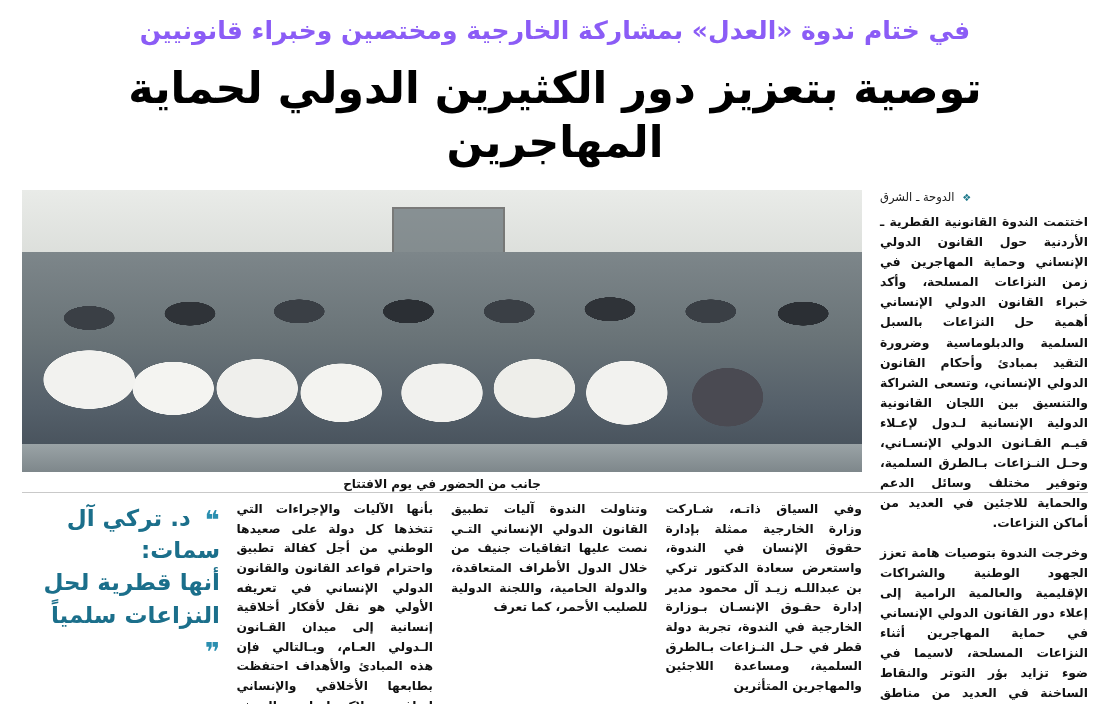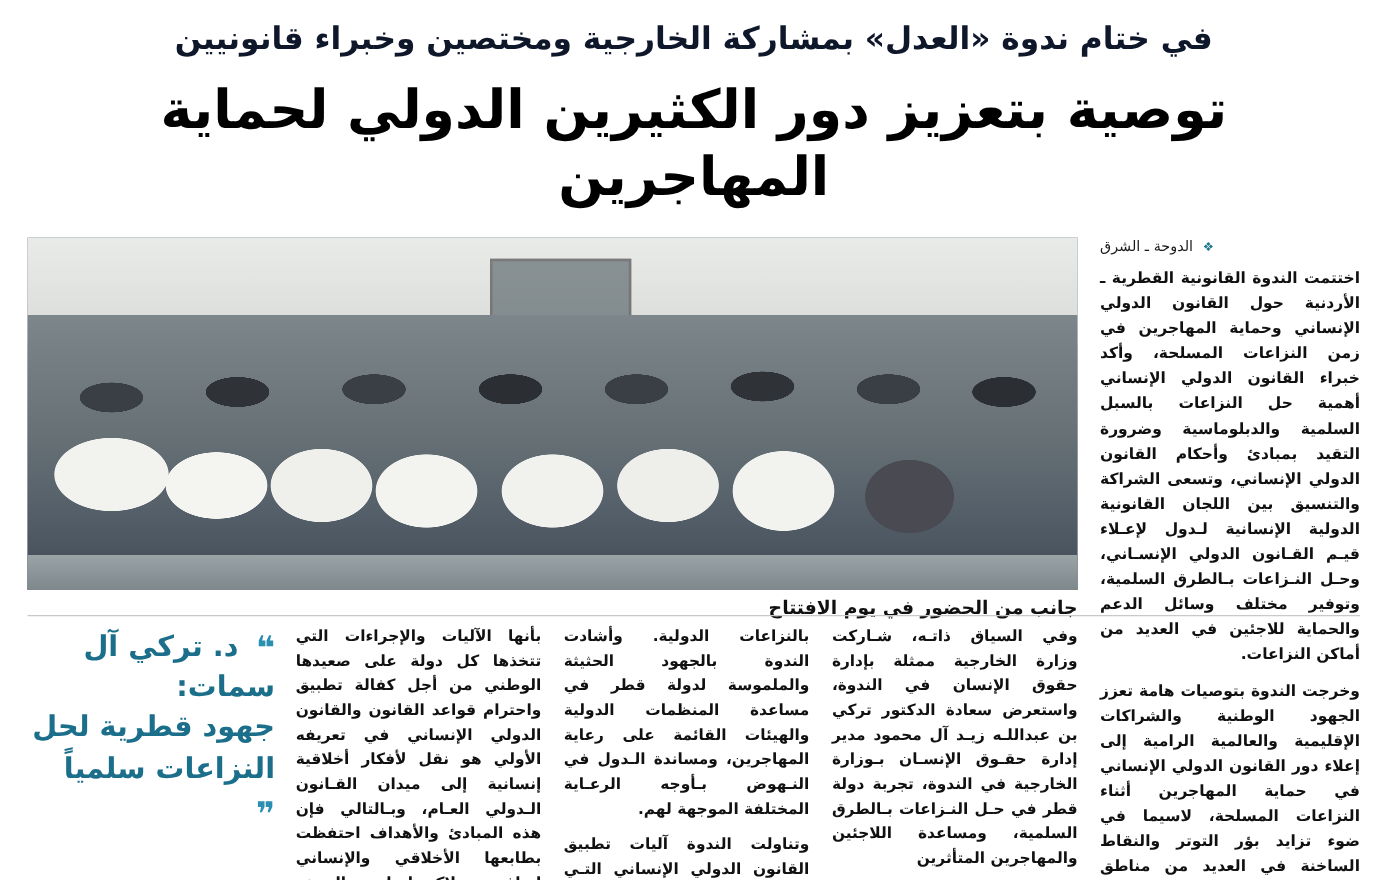--- a/index.html
+++ b/index.html
@@ -21,21 +21,21 @@
     position: relative;
     box-sizing: border-box;
     padding: 0;
   }
 
   
   .kicker {
     text-align: center;
     font-size: 25px;
     font-weight: bold;
-    color: #0f172a;
+    color: #8b5cf6;
     letter-spacing: 0px;
     margin: 14px 40px 0 40px;
     line-height: 1.35;
     direction: rtl;
   }
   .headline {
     text-align: center;
     font-size: 43px;
     font-weight: bold;
     color: #000000;
@@ -133,22 +133,22 @@
       radial-gradient(ellipse 5% 9% at 82% 27%, #3a3f45 0 60%, transparent 61%),
       radial-gradient(ellipse 5% 9% at 93% 28%, #2b2f34 0 60%, transparent 61%),
       linear-gradient(180deg,#7d868a 0%, #6a7478 38%, #55606a 70%, #414b55 100%);
   }
   .photo .floor {
     position: absolute; left: 0; bottom: 0; width: 100%; height: 10%;
     background: linear-gradient(180deg,#9aa3a6,#7e878b);
   }
   .photo-caption {
     margin-top: 5px;
-    text-align: right;
-    font-size: 15px;
+    text-align: center;
+    font-size: 12px;
     color: #111;
     font-weight: bold;
     direction: rtl;
   }
 
   
   .lower {
     position: absolute;
     top: 316px;
     right: 248px;
@@ -238,33 +238,32 @@
       </div>
     </div>
 
     <div class="sep-line"></div>
 
     <div class="lower">
       <div class="col">
         <p>وفي السياق ذاتـه، شـاركت وزارة الخارجية ممثلة بإدارة حقوق الإنسان في الندوة، واستعرض سعادة الدكتور تركي بن عبداللـه زيـد آل محمود مدير إدارة حقـوق الإنسـان بـوزارة الخارجية في الندوة، تجربة دولة قطر في حـل النـزاعات بـالطرق السلمية، ومساعدة اللاجئين والمهاجرين المتأثرين</p>
       </div>
       <div class="col">
-        <p>بالنزاعات الدولية. وأشادت الندوة بالجهود الحثيثة والملموسة لدولة قطر في مساعدة المنظمات الدولية والهيئات القائمة على رعاية المهاجرين، ومساندة الـدول في النـهوض بـأوجه الرعـاية المختلفة الموجهة لهم.</p>
         <p>وتناولت الندوة آليات تطبيق القانون الدولي الإنساني التـي نصت عليها اتفاقيات جنيف من خلال الدول الأطراف المتعاقدة، والدولة الحامية، واللجنة الدولية للصليب الأحمر، كما تعرف</p>
       </div>
       <div class="col">
         <p>بأنها الآليات والإجراءات التي تتخذها كل دولة على صعيدها الوطني من أجل كفالة تطبيق واحترام قواعد القانون والقانون الدولي الإنساني في تعريفه الأولي هو نقل لأفكار أخلاقية إنسانية إلى ميدان القـانون الـدولي العـام، وبـالتالي فإن هذه المبادئ والأهداف احتفظت بطابعها الأخلاقي والإنساني إضافة لاكتسابها الصبغة القانونية أي أنها قواعد قانونية دولية ذات سمات خاصة.</p>
       </div>
       <div class="col"></div>
     </div>
 
     <div class="quote-box">
       <div class="quote-title">
         <span class="quote-mark lead">❝</span>
         <span>د. تركي آل سمات:</span>
         <br>
-        <span>جهود قطرية لحل النزاعات سلمياً</span>
+        <span>أنها قطرية لحل النزاعات سلمياً</span>
         <span class="quote-mark tail">❞</span>
       </div>
     </div>
 
   </div>
 </div>
 
 </body></html>

